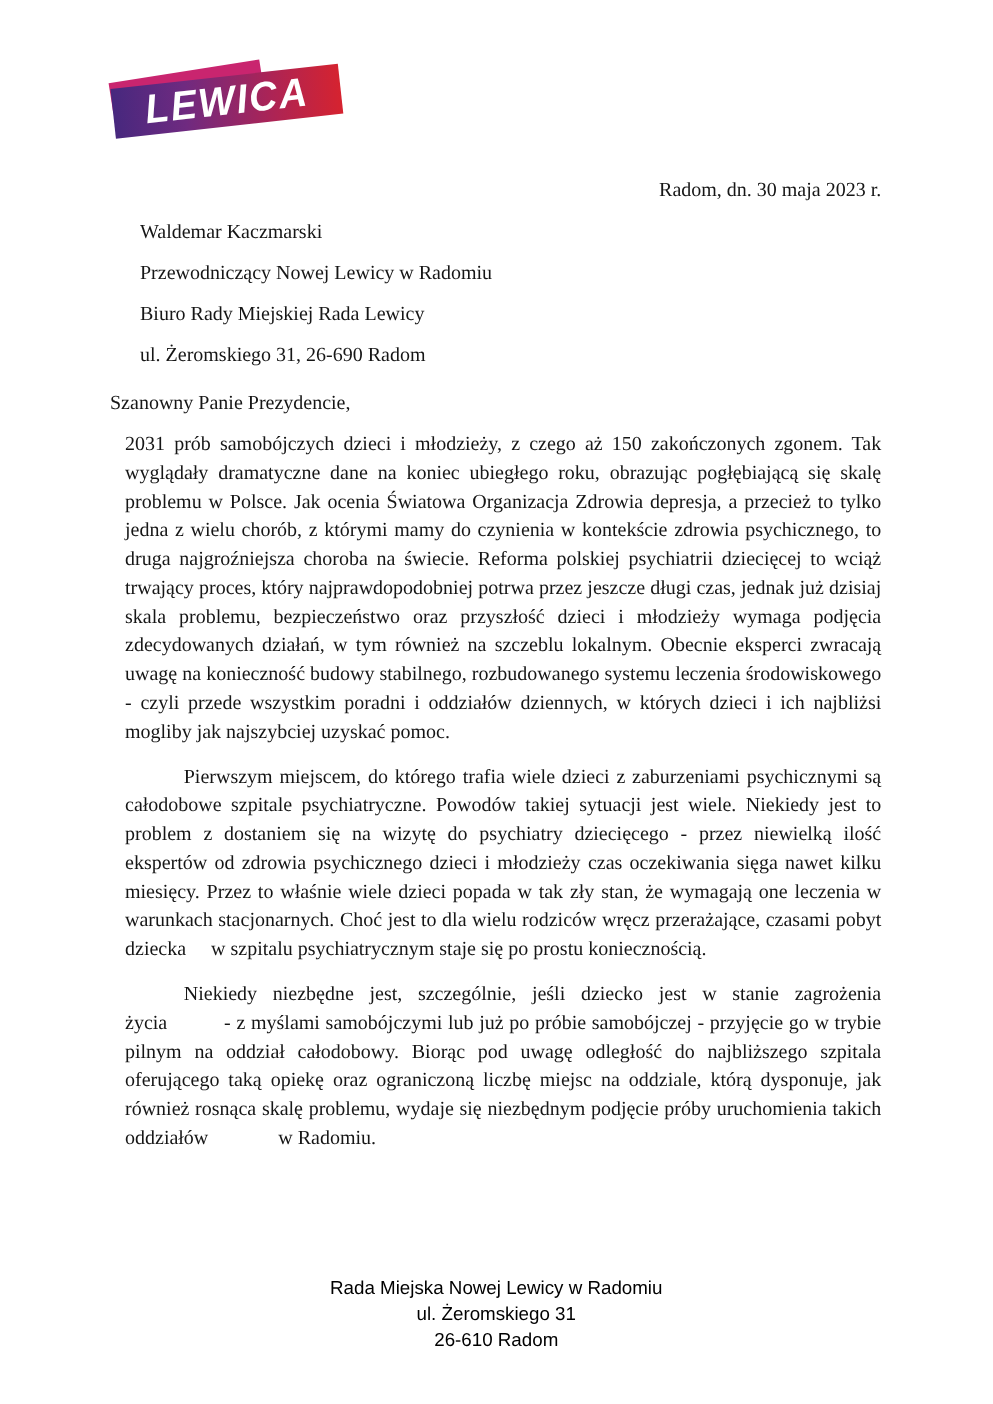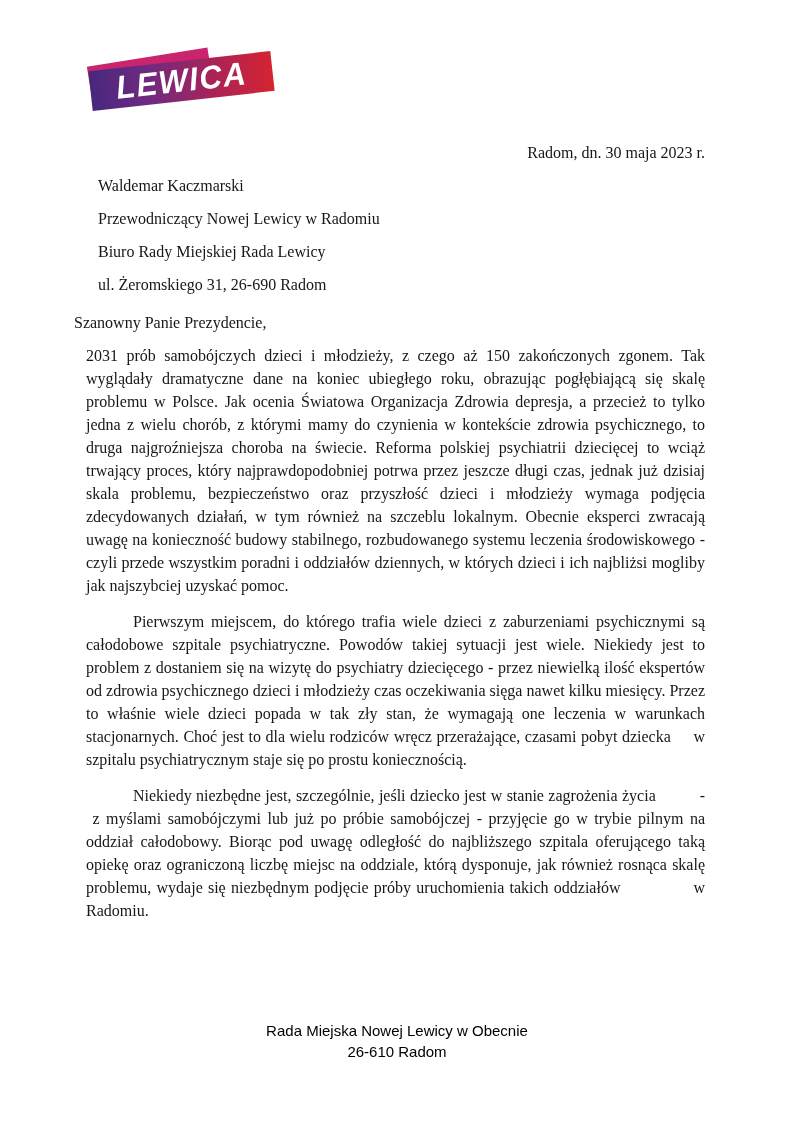--- a/index.html
+++ b/index.html
@@ -31,21 +31,21 @@
   .logo-text {
     color:#ffffff;
     font-family:"Liberation Sans", sans-serif;
     font-weight:bold; font-style:italic;
     font-size:31px; letter-spacing:1.5px;
     transform:scaleY(1.05);
     user-select:none;
   }
 
   
-  .content { position:absolute; left:74px; right:89px; top:0; font-size:16px; }
+  .content { position:absolute; left:88px; right:89px; top:0; font-size:16px; }
   .date-line { margin-top:143px; text-align:right; line-height:20px; }
   .addr-line { line-height:20px; margin-top:13px; margin-bottom:0;margin-left:24px; }
   .sender { margin-top:9px; }
   .recipient { text-align:right; margin-top:0; }
   .salutation { margin-top:16px; margin-bottom:10px; line-height:23px; }
   .para {
     text-align:justify;
     line-height:23px;
     margin:0 0 13px 12px;
   }
@@ -86,17 +86,18 @@
 
     <div class="salutation">Szanowny Panie Prezydencie,</div>
 
     <p class="para">2031 prób samobójczych dzieci i młodzieży, z czego aż 150 zakończonych zgonem. Tak wyglądały dramatyczne dane na koniec ubiegłego roku, obrazując pogłębiającą się skalę problemu w Polsce. Jak ocenia Światowa Organizacja Zdrowia depresja, a przecież to tylko jedna z wielu chorób, z którymi mamy do czynienia w kontekście zdrowia psychicznego, to druga najgroźniejsza choroba na świecie. Reforma polskiej psychiatrii dziecięcej to wciąż trwający proces, który najprawdopodobniej potrwa przez jeszcze długi czas, jednak już dzisiaj skala problemu, bezpieczeństwo oraz przyszłość dzieci i młodzieży wymaga podjęcia zdecydowanych działań, w tym również na szczeblu lokalnym. Obecnie eksperci zwracają uwagę na konieczność budowy stabilnego, rozbudowanego systemu leczenia środowiskowego - czyli przede wszystkim poradni i oddziałów dziennych, w których dzieci i ich najbliżsi mogliby jak najszybciej uzyskać pomoc.</p>
     <p class="para indented">Pierwszym miejscem, do którego trafia wiele dzieci z zaburzeniami psychicznymi są całodobowe szpitale psychiatryczne. Powodów takiej sytuacji jest wiele. Niekiedy jest to problem z dostaniem się na wizytę do psychiatry dziecięcego - przez niewielką ilość ekspertów od zdrowia psychicznego dzieci i młodzieży czas oczekiwania sięga nawet kilku miesięcy. Przez to właśnie wiele dzieci popada w tak zły stan, że wymagają one leczenia w warunkach stacjonarnych. Choć jest to dla wielu rodziców wręcz przerażające, czasami pobyt dziecka&nbsp;&nbsp;&nbsp;&nbsp;&nbsp;w szpitalu psychiatrycznym staje się po prostu koniecznością.</p>
     <p class="para indented">Niekiedy niezbędne jest, szczególnie, jeśli dziecko jest w stanie zagrożenia życia&nbsp;&nbsp;&nbsp;&nbsp;&nbsp;&nbsp;&nbsp;&nbsp;&nbsp;&nbsp;-&nbsp;z myślami samobójczymi lub już po próbie samobójczej - przyjęcie go w trybie pilnym na oddział całodobowy. Biorąc pod uwagę odległość do najbliższego szpitala oferującego taką opiekę oraz ograniczoną liczbę miejsc na oddziale, którą dysponuje, jak również rosnąca skalę problemu, wydaje się niezbędnym podjęcie próby uruchomienia takich oddziałów&nbsp;&nbsp;&nbsp;&nbsp;&nbsp;&nbsp;&nbsp;&nbsp;&nbsp;&nbsp;&nbsp;&nbsp;&nbsp;&nbsp;w Radomiu.</p>
 
   </div>
 
   <div class="footer">
-    <div>Rada Miejska Nowej Lewicy w Obecnie</div>
+    <div>Rada Miejska Nowej Lewicy w Radomiu</div>
+    <div>ul. Żeromskiego 31</div>
     <div>26-610 Radom</div>
   </div>
 
 </div>
 
 </body></html>

